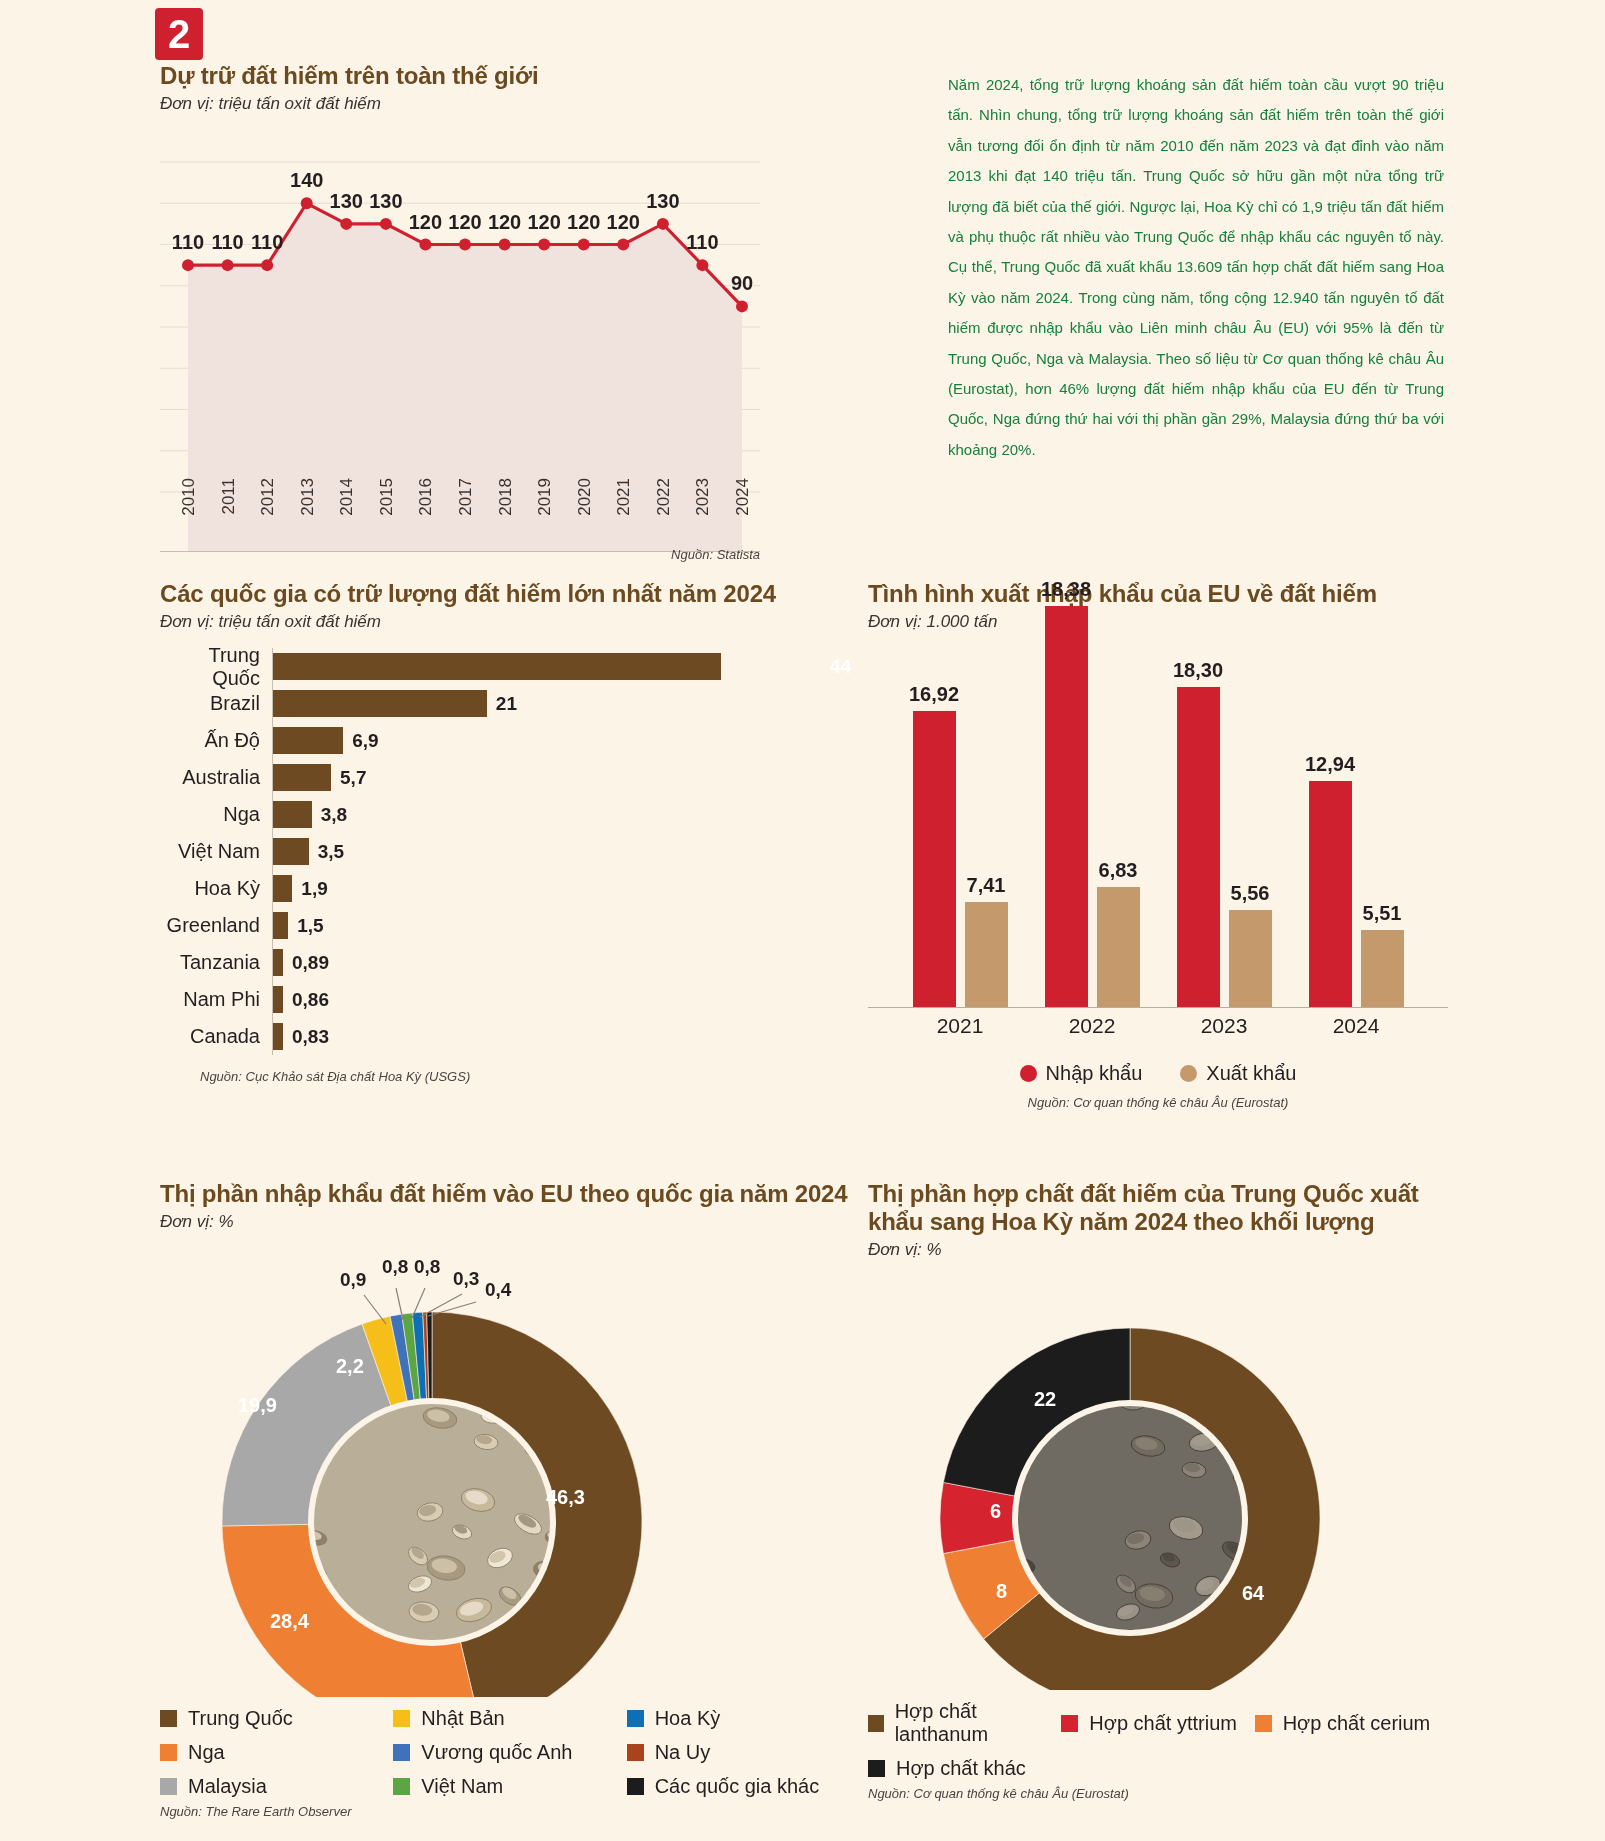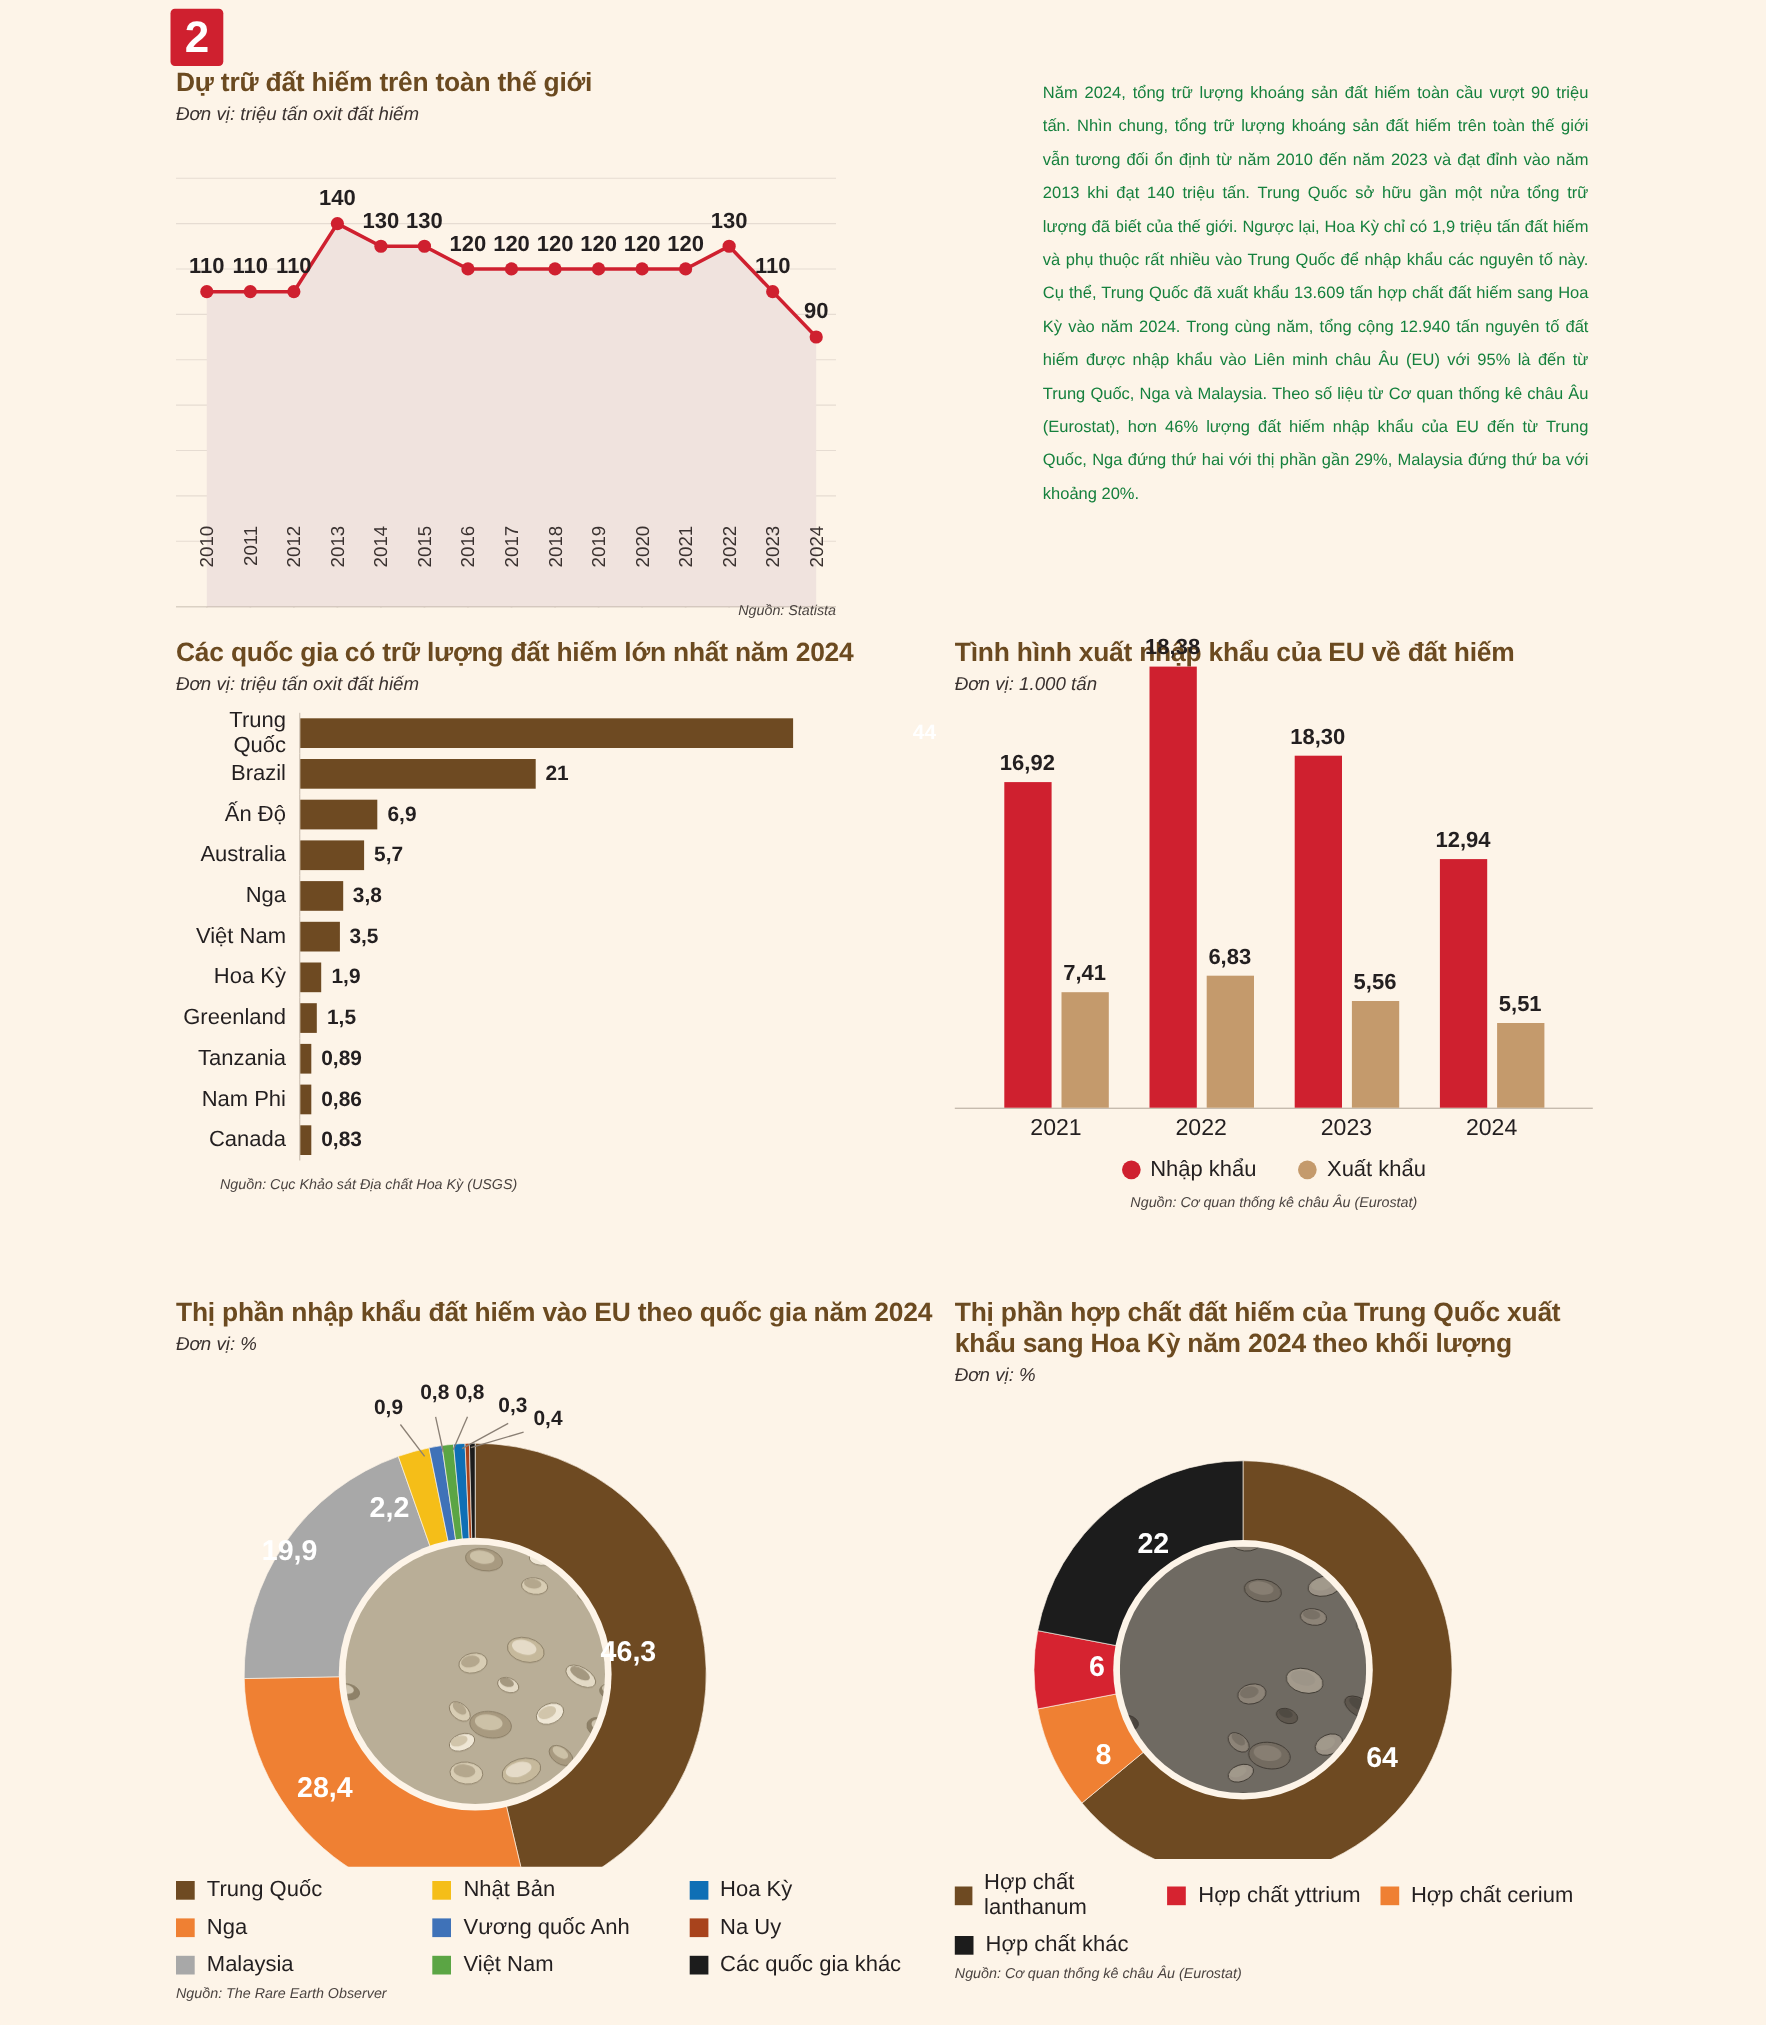--- a/index.html
+++ b/index.html
@@ -62,30 +62,30 @@
   .hbar-source { margin-top: 14px; margin-left: 40px; }
 
   
   .col-wrap { position: absolute; left: 868px; top: 580px; width: 580px; }
   .col-plot { position: relative; height: 350px; margin-top: 26px; border-bottom: 1px solid #b9ada0; }
   .col-group { position: absolute; bottom: 0; width: 108px; display: flex; justify-content: center; gap: 9px; align-items: flex-end; height: 100%; }
   .col-bar { width: 43px; position: relative; }
   .col-bar .cap { position: absolute; top: -28px; left: 50%; transform: translateX(-50%); font-size: 20px; font-weight: bold; white-space: nowrap; }
   .col-xlabels { position: relative; height: 34px; margin-top: 6px; }
   .col-xlabel { position: absolute; width: 108px; text-align: center; font-size: 21px; color: #231f20; }
-  .col-legend { display: flex; justify-content: center; gap: 38px; margin-top: 4px; align-items: flex-end; }
+  .col-legend { display: flex; justify-content: center; gap: 38px; margin-top: 14px; align-items: flex-end; }
   .leg-item { display: flex; align-items: center; gap: 9px; font-size: 20px; }
   .leg-dot { width: 17px; height: 17px; border-radius: 50%; display: inline-block; }
   .col-source { text-align: center; margin-top: 10px; }
 
   
   .donut-wrap-l { position: absolute; left: 160px; top: 1180px; width: 700px; }
   .donut-wrap-r { position: absolute; left: 868px; top: 1180px; width: 580px; }
   .donut-holder { position: relative; }
-  .slice-label { position: absolute; font-size: 26px; font-weight: bold; white-space: nowrap; }
+  .slice-label { position: absolute; font-size: 20px; font-weight: bold; white-space: nowrap; }
 
   .pie-legend { display: grid; grid-template-columns: repeat(3, 1fr); row-gap: 11px; margin-top: 10px; }
   .pie-legend.two { grid-template-columns: repeat(3, 1fr); }
   .pl-item { display: flex; align-items: center; gap: 11px; font-size: 20px; }
   .pl-sw { width: 17px; height: 17px; display: inline-block; }
   .pie-source { margin-top: 6px; }
 </style>
 </head>
 <body>
 

